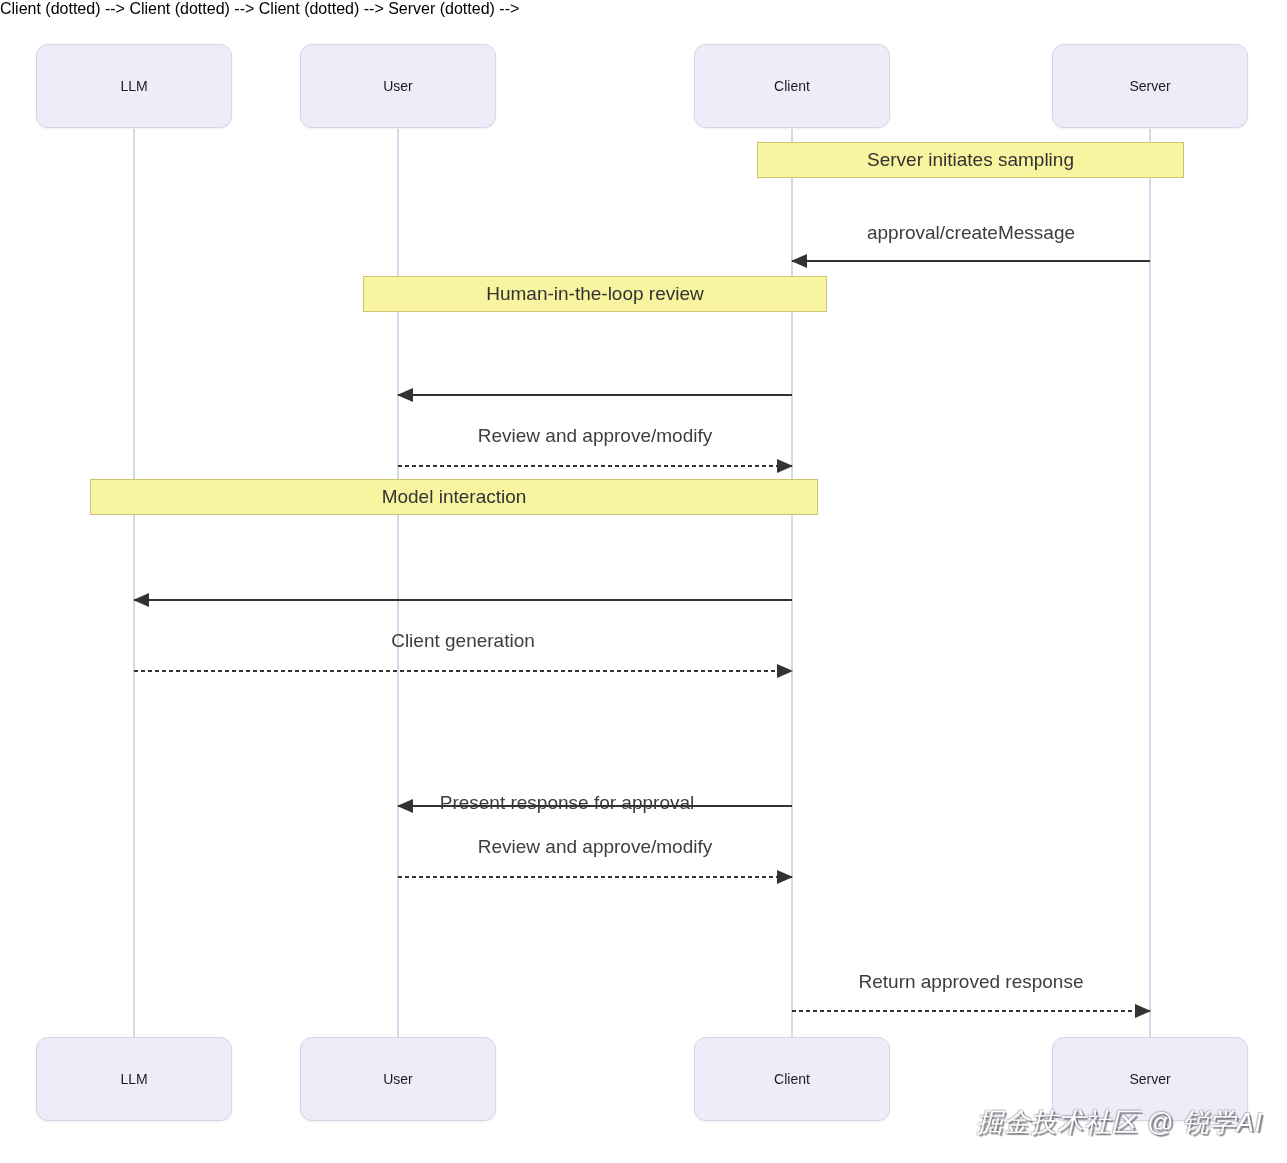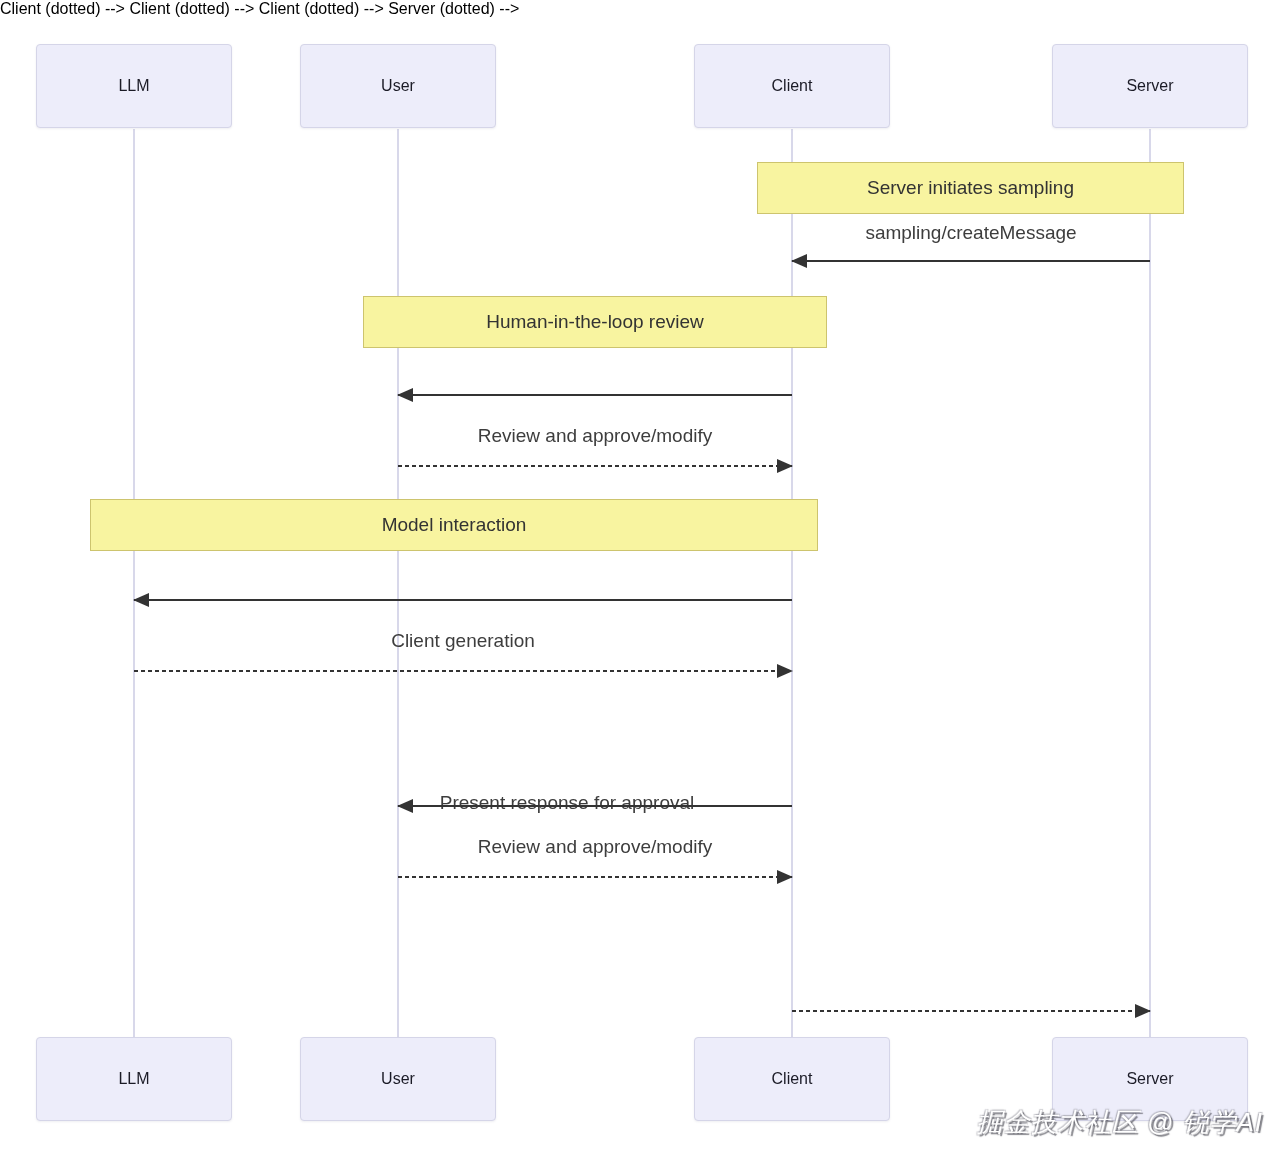--- a/index.html
+++ b/index.html
@@ -8,39 +8,38 @@
     width:1287px;height:1163px;
     background:#ffffff;
     font-family:"Liberation Sans", sans-serif;
     overflow:hidden;
   }
   .actor{
     position:absolute;
     width:196px;height:84px;
     background:#EDEDFA;
     border:1px solid #D5D5E8;
-    border-radius:4px;
+    border-radius:12px;
     display:flex;align-items:center;justify-content:center;
-    font-size:16px;color:#1b1b26;
+    font-size:14px;color:#1b1b26;
     box-shadow:0 1px 2px rgba(120,120,150,0.12);
     box-sizing:border-box;
   }
   .lifeline{
     position:absolute;
     width:2px;top:129px;height:908px;
     background:#D8D8EA;
   }
   .note{
-    position:absolute;height:52px;
+    position:absolute;height:36px;
     background:#F8F4A0;
     border:1px solid #CDC46E;
     display:flex;align-items:center;justify-content:center;
     font-size:19px;color:#333333;
     box-sizing:border-box;
-    margin-top:20px;
   }
   .msg-label{
     position:absolute;height:28px;
     display:flex;align-items:center;justify-content:center;
     font-size:19px;color:#3d3d3d;
     white-space:nowrap;
   }
   .arrow{
     position:absolute;height:2px;background:#333333;
   }
@@ -106,21 +105,21 @@
   <div class="actor" style="left:1052px;top:1037px">
       <span>Server</span>
     </div>
 
   
   <div class="note" style="left:757px;top:142px;width:427px">Server initiates sampling</div>
   <div class="note" style="left:363px;top:276px;width:464px">Human-in-the-loop review</div>
   <div class="note" style="left:90px;top:479px;width:728px">Model interaction</div>
 
   
-  <div class="msg-label" style="left:792px;width:358px;top:219px">sampling/createMessage</div>
+  <div class="msg-label" style="left:792px;width:358px;top:219px">approval/createMessage</div>
   <div class="arrow" style="left:792px;width:358px;top:260px">
     <span class="head left"></span>
   </div>
 
   
   <div class="arrow" style="left:398px;width:394px;top:394px">
     <span class="head left"></span>
   </div>
 
    Client (dotted) --&gt;
@@ -146,20 +145,21 @@
     <span class="head left"></span>
   </div>
 
    Client (dotted) --&gt;
   <div class="msg-label" style="left:398px;width:394px;top:833px">Review and approve/modify</div>
   <div class="arrow dotted" style="left:398px;width:394px;top:876px">
     <span class="head right"></span>
   </div>
 
    Server (dotted) --&gt;
+  <div class="msg-label" style="left:792px;width:358px;top:968px">Return approved response</div>
   <div class="arrow dotted" style="left:792px;width:358px;top:1010px">
     <span class="head right"></span>
   </div>
 
   
   <div class="watermark">掘金技术社区 @ 锐学AI</div>
 
 </div>
 
 </body></html>

